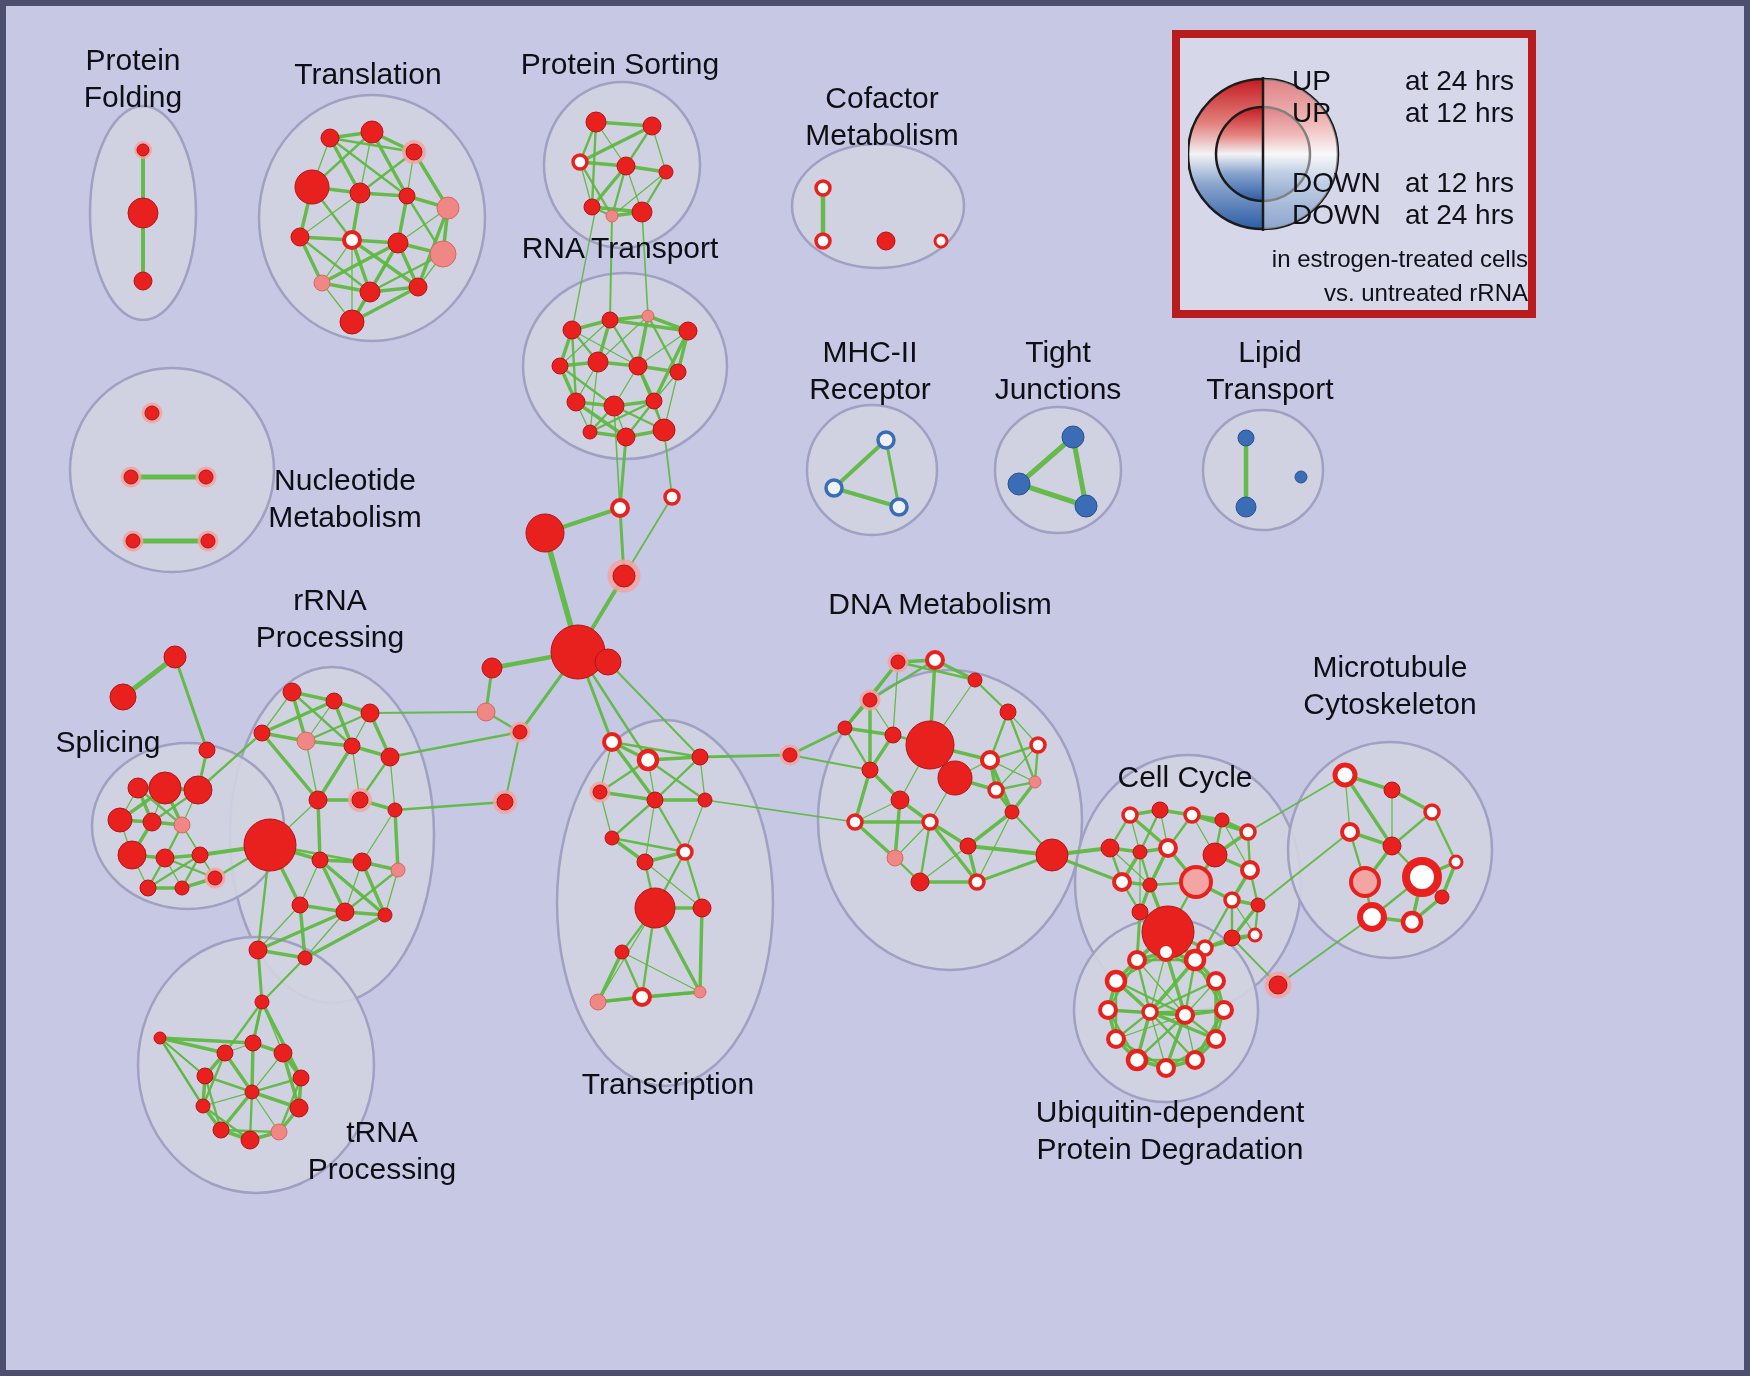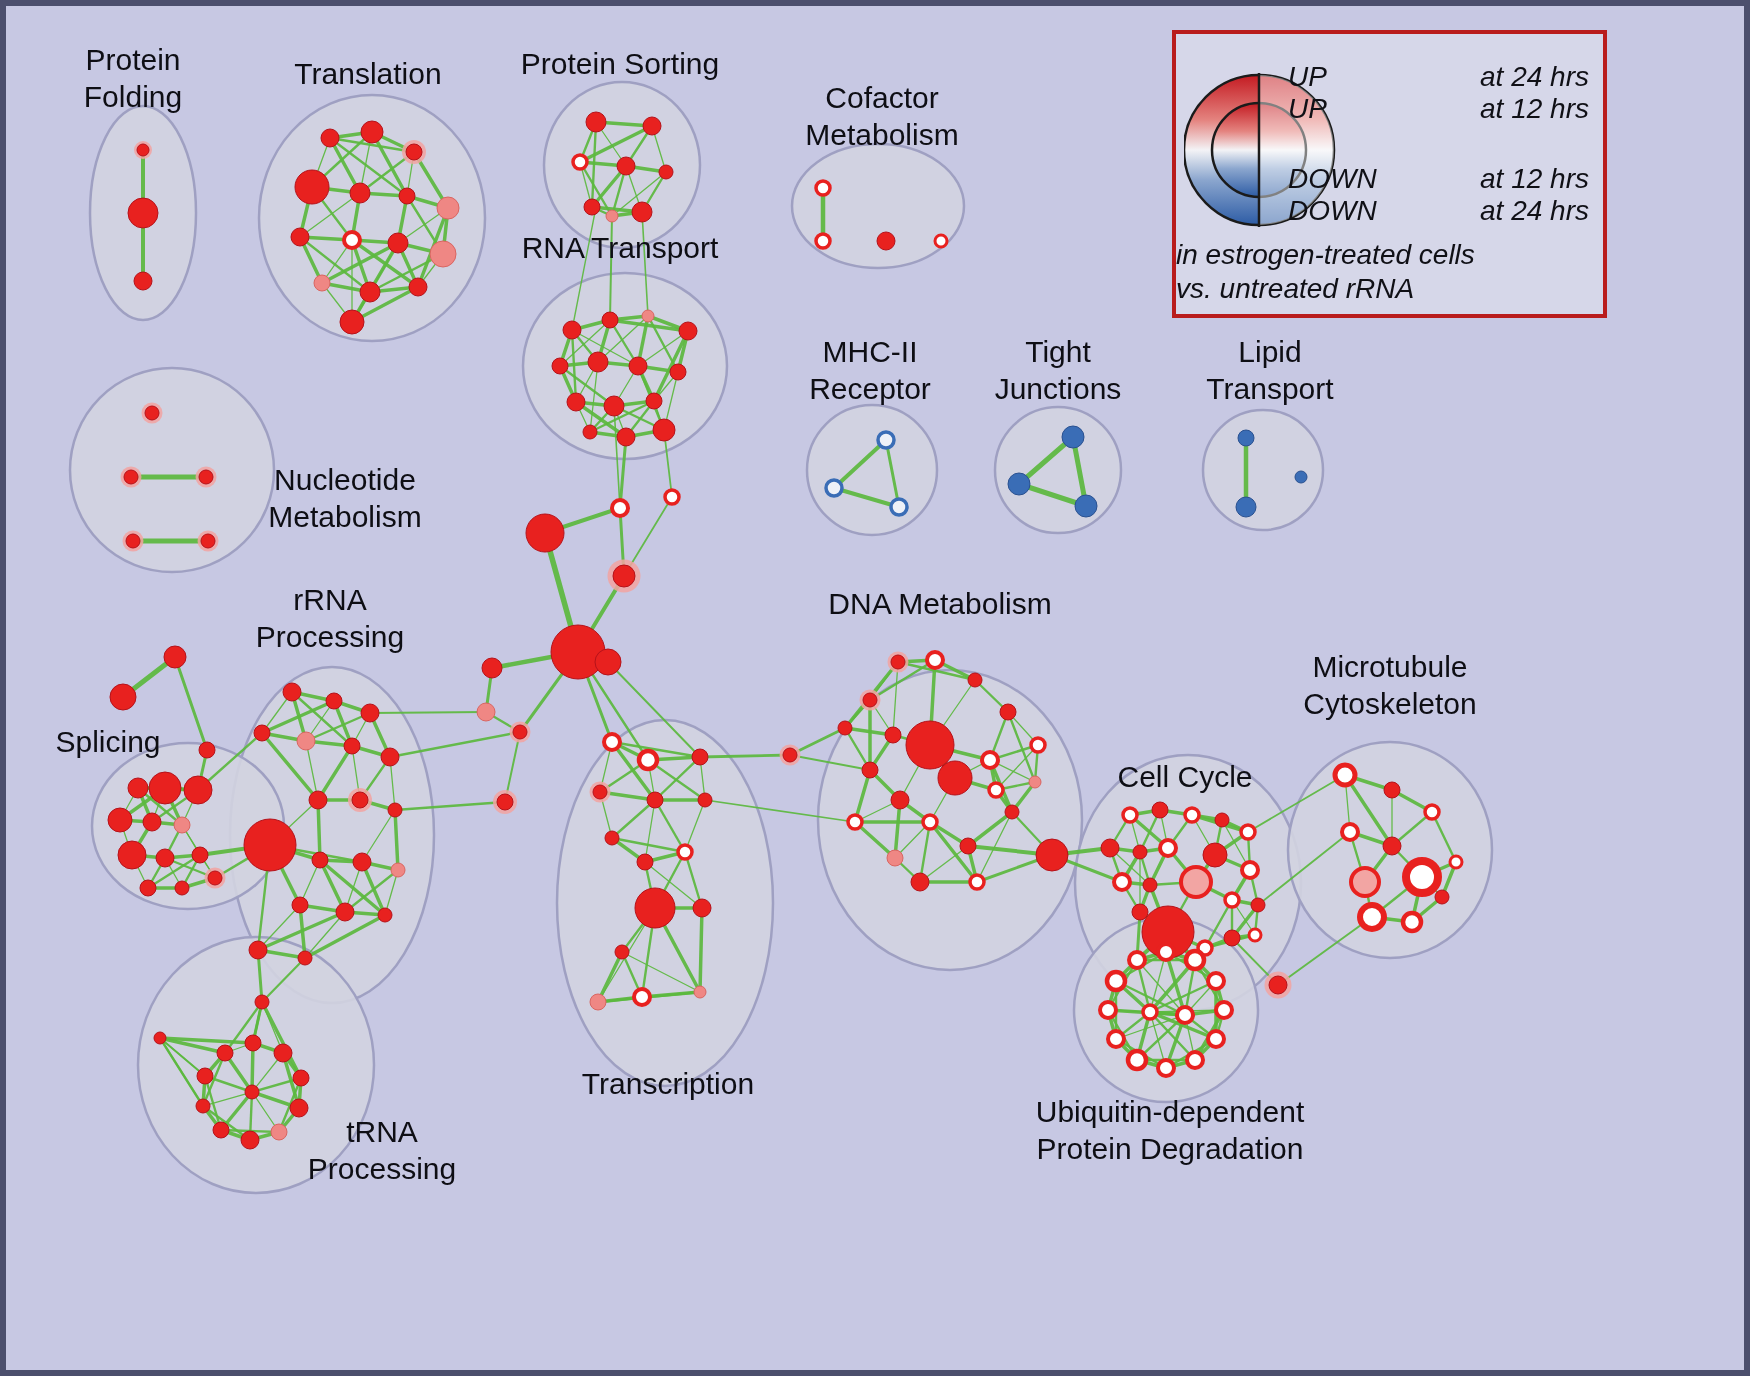--- a/index.html
+++ b/index.html
@@ -4,32 +4,32 @@
 <style>
   html,body{margin:0;padding:0;background:#9a9ab5;}
   .canvas{
     position:relative;
     width:1750px;height:1376px;
     font-family:"Liberation Sans",sans-serif;
     overflow:hidden;
   }
   #net{position:absolute;left:0;top:0;}
   .legend{
-    position:absolute;left:1172px;top:30px;width:435px;height:288px;
-    background:#d6d7e9;border:4px solid #b91c1c;box-sizing:border-box;font-style:italic;
+    position:absolute;left:1172px;top:30px;width:364px;height:288px;
+    background:#d6d7e9;border:8px solid #b91c1c;box-sizing:border-box;
   }
   .legend .lg{position:absolute;left:8px;top:4px;}
   .lrow{
     position:absolute;left:112px;right:14px;
     display:flex;justify-content:space-between;
     font-size:28px;color:#101016;line-height:30px;
   }
   .lcap{
-    position:absolute;left:0;right:0;text-align:left;
-    font-size:28px;color:#101016;line-height:30px;
+    position:absolute;left:0;right:0;text-align:right;
+    font-size:24px;color:#101016;line-height:30px;
   }
 </style>
 </head>
 <body>
 
 <div class="canvas">
   <svg id="net" width="1750" height="1376" viewBox="0 0 1750 1376">
       <rect x="0" y="0" width="1750" height="1376" fill="#c7c8e3"></rect>
       <g>
         <ellipse cx="143" cy="213" rx="53" ry="107" fill="#d2d3e0" fill-opacity="0.9" stroke="#9fa0c2" stroke-width="2.5"></ellipse>

